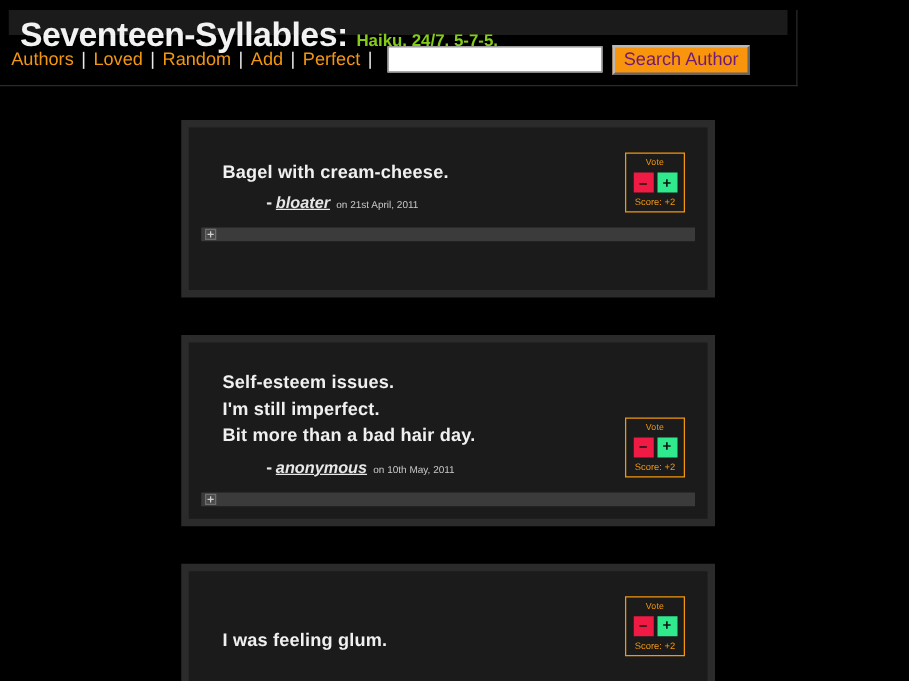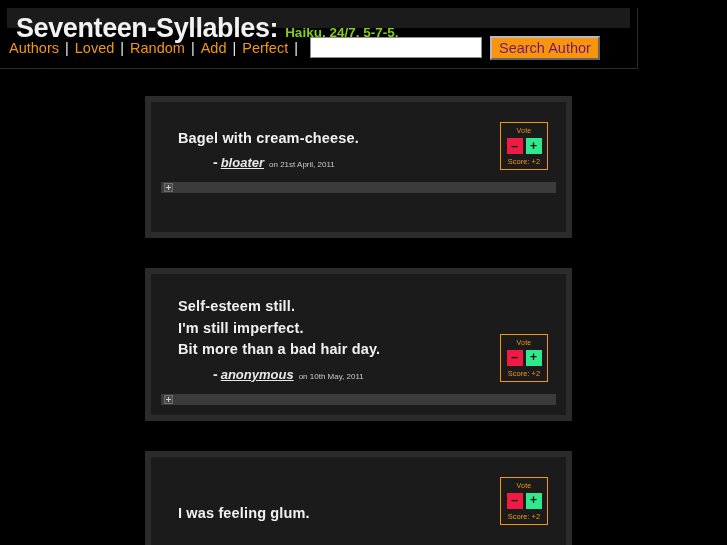--- a/index.html
+++ b/index.html
@@ -279,21 +279,21 @@
         <span class="broken-img-icon"></span>
       </div>
     </div>
   </div>
 
   <div class="haiku-frame">
     <div class="haiku-card">
       <div class="haiku-body">
         <div>
           <div class="haiku-text">
-            <div>Self-esteem still.</div>
+            <div>Self-esteem issues.</div>
             <div>I'm still imperfect.</div>
             <div>Bit more than a bad hair day.</div>
           </div>
           <div class="attribution">
             <span class="attr-dash">-</span><a class="attr-author">anonymous</a><span class="attr-date">on 10th May, 2011</span>
           </div>
         </div>
         <div class="vote-box">
           <span class="vote-label">Vote</span>
           <div class="vote-buttons">

